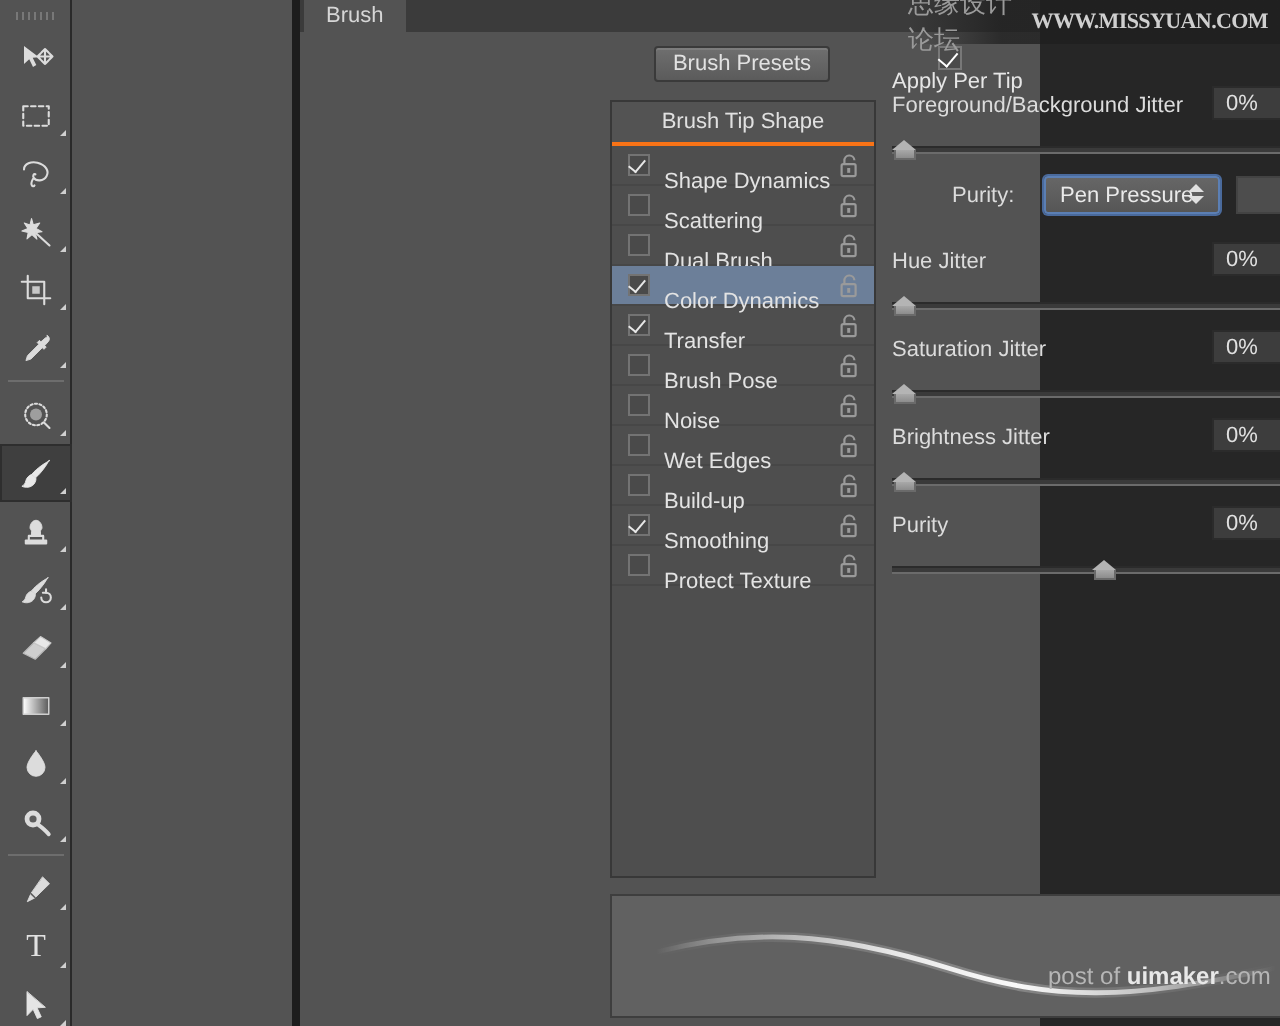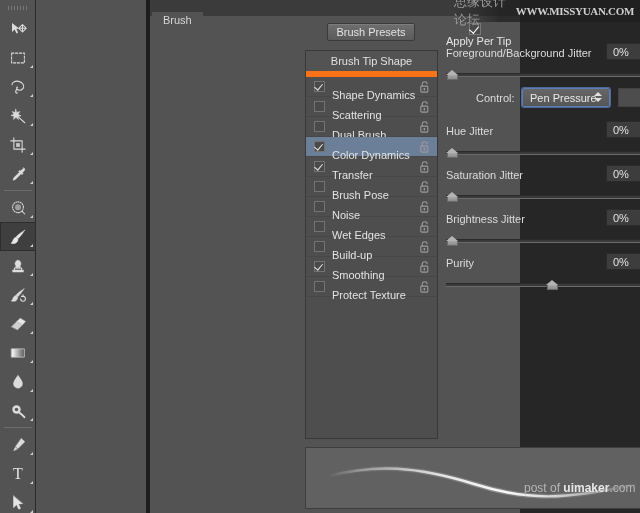--- a/index.html
+++ b/index.html
@@ -92,21 +92,21 @@
 
   
   #tab-strip {
     position: absolute;
     left: 0; top: 0;
     width: 370px; height: 16px;
     background: #3b3b3b;
   }
   #tab-brush {
     position: absolute;
-    left: 2px; top: 12px;
+    left: 2px; top: 0;
     height: 16px;
     padding: 0 11px;
     display: flex; align-items: center;
     background: #535353;
     color: #d6d6d6;
     font-size: 11px;
     box-sizing: border-box;
   }
 
   
@@ -159,21 +159,21 @@
     background: #4e4e4e;
     border: 1px solid #383838;
     box-sizing: border-box;
     overflow: hidden;
   }
   #tip-list-header {
     height: 20px;
     display: flex; align-items: center; justify-content: center;
     color: #e0e0e0;
     font-size: 11px;
-    border-bottom: 6px solid #f97316;
+    border-bottom: 2px solid #f97316;
     background: #535353;
   }
   .tip-row {
     position: relative;
     height: 20px;
     display: flex; align-items: center;
     padding-left: 8px;
     box-sizing: border-box;
     border-bottom: 1px solid #474747;
     cursor: pointer;
@@ -687,21 +687,21 @@
         <div class="slider">
           <div class="track"></div>
           <div class="handle" style="left:0px;">
             <div class="cap"></div>
             <div class="body"></div>
           </div>
         </div>
       </div>
 
       <div class="control-row" style="top:88px;">
-        <span class="ctl-label">Control:</span>
+        <span class="ctl-label">Purity:</span>
         <div id="control-select">
           <span>Pen Pressure</span>
           <span class="arrows">
             <span class="up"></span>
               <span class="dn"></span>
           </span>
         </div>
         <div id="control-extra"></div>
       </div>
 

